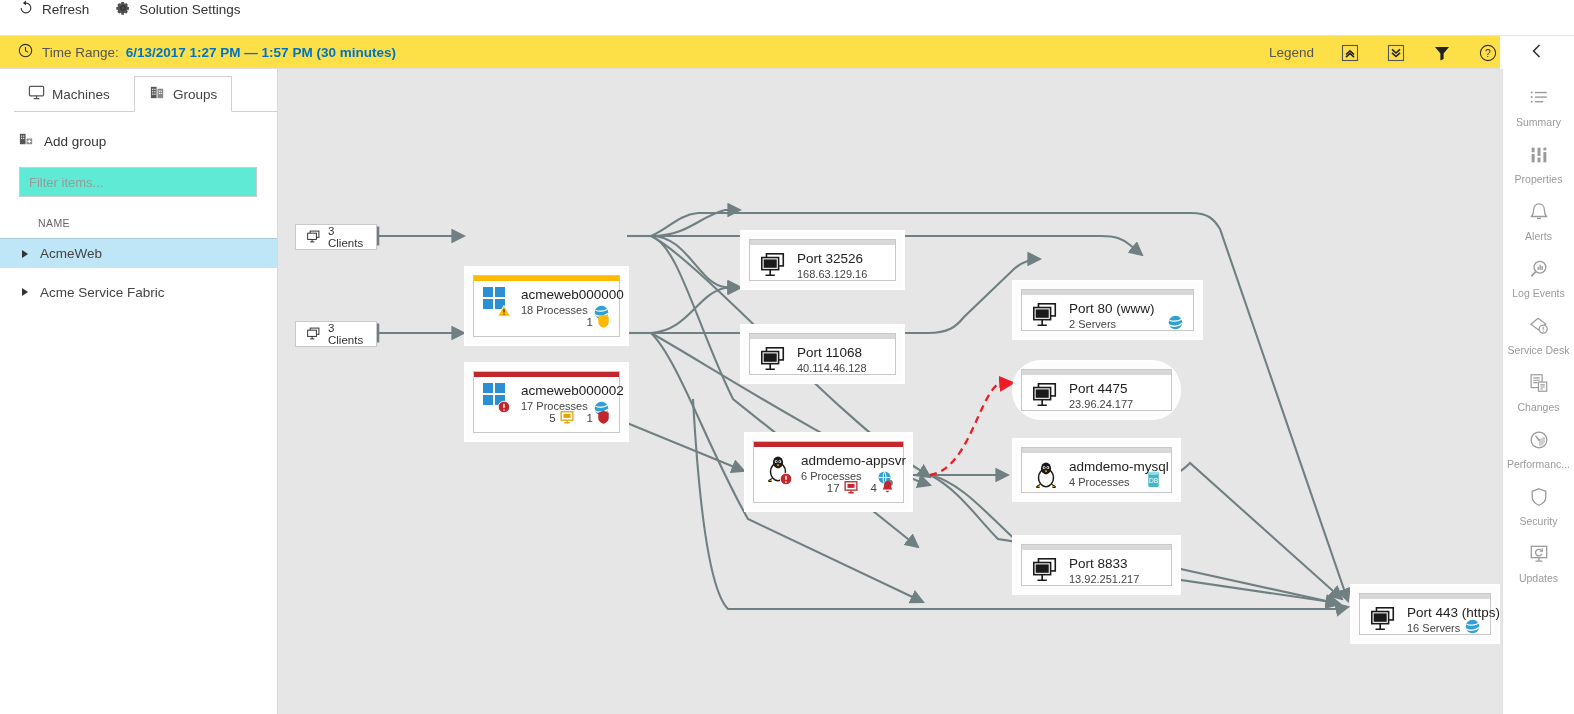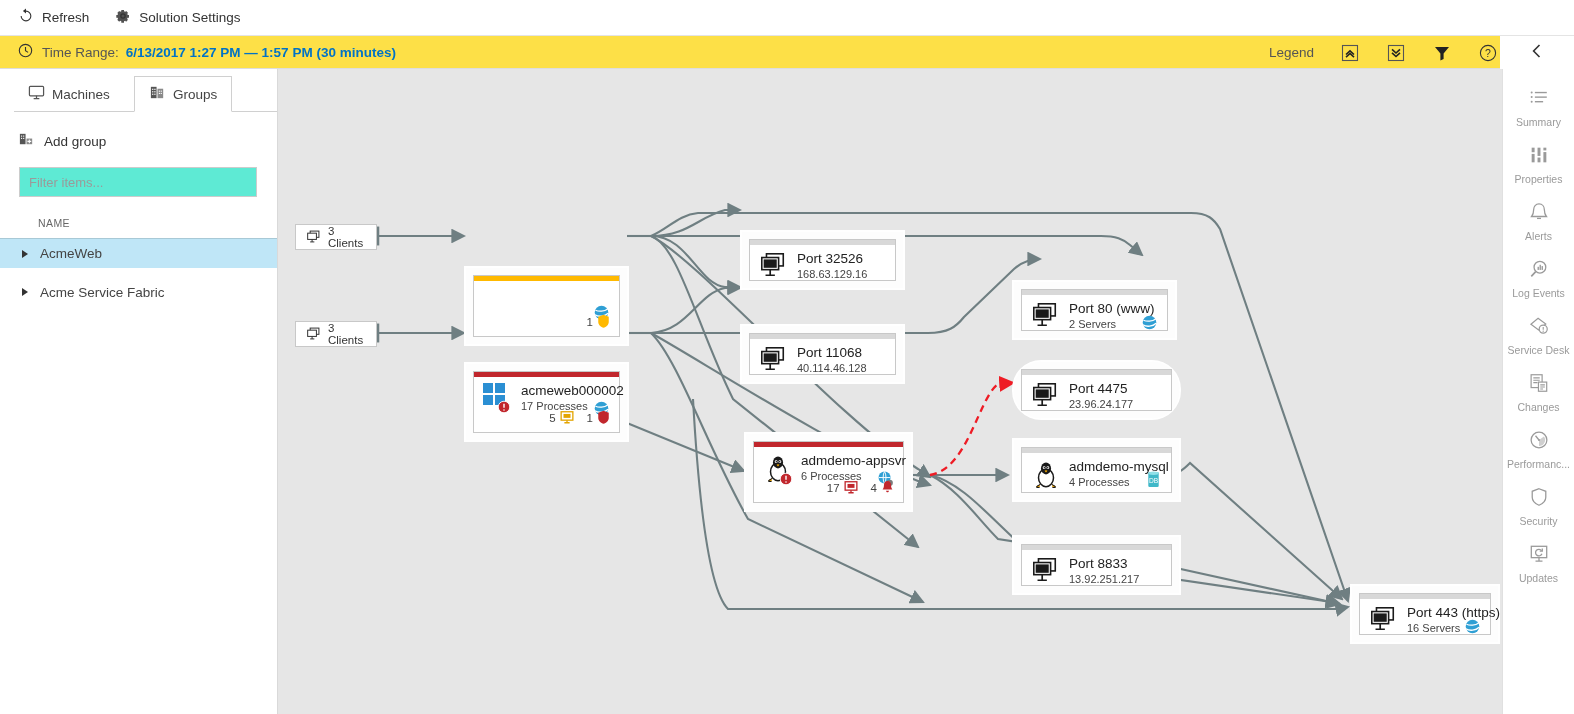--- a/index.html
+++ b/index.html
@@ -11,21 +11,21 @@
     font-family: "Liberation Sans", sans-serif;
     font-size: 13px;
     color: #333333;
   }
   #app { position: relative; width: 1574px; height: 714px; }
 
   
   .cmdbar {
     position: absolute; left: 0; top: 0; width: 1574px; height: 36px;
     background: #ffffff; border-bottom: 1px solid #e4e4e4;
-    display: flex; align-items: center; padding-left: 18px; gap: 26px;
+    display: flex; align-items: flex-start; padding-left: 18px; gap: 26px;
   }
   .cmd-item { display: flex; align-items: center; gap: 8px; cursor: pointer; color: #333; font-size: 13.5px; }
 
   
   .timebar {
     position: absolute; left: 0; top: 36px; width: 1574px; height: 33px;
     background: #fde047; border-bottom: 1px solid #dddddd;
     display: flex; align-items: center; padding-left: 18px;
   }
   .timebar .tr-label { color: #555; margin-left: 9px; font-size: 13.5px; }
@@ -337,20 +337,39 @@
           <rect x="2" y="5" width="10.5" height="7.5" fill="#fff" stroke="#333" stroke-width="1.2"></rect>
           <path d="M5 15.5h5M7.3 12.5v3" stroke="#333" stroke-width="1.2" fill="none"></path>
         </svg>
       </span>
       <span>2 Clients</span>
     </div>
 
     <div class="node boxed" style="left:187px; top:198px; width:163px; height:78px;">
       <div class="inner">
         <div class="topbar" style="background:#ffb900"></div>
+        <div class="nrow">
+          <div class="nicon">
+            <div class="win-logo">
+                <i></i>
+                <i></i>
+                <i></i>
+                <i></i>
+              </div>
+            <svg class="ovl" viewBox="0 0 16 16">
+              <path d="M8 1.6 15.2 14H0.8z" fill="#ffb900" stroke="#fff" stroke-width="1"></path>
+              <path d="M8 5.6v4" stroke="#4a3500" stroke-width="1.4"></path>
+              <circle cx="8" cy="11.6" r=".85" fill="#4a3500"></circle>
+            </svg>
+          </div>
+          <div class="ntext">
+            <div class="ntitle">acmeweb000000</div>
+            <div class="nsub">18 Processes</div>
+          </div>
+        </div>
         <span class="tr-ico">
           <svg width="17" height="17" viewBox="0 0 18 18">
             <circle cx="9" cy="9" r="7.2" fill="#2f9fd4"></circle>
             <path d="M2.6 6.6c3.6 1.6 9.4 1.4 12.9-1.4M2 11.4c3.8 2.6 10.6 2 14-1.6" stroke="#fff" stroke-width="1.4" fill="none"></path>
           </svg>
         </span>
         <div class="nbadges">
           <span class="badge">
             <span class="bnum">1</span>
             <span>
@@ -535,21 +554,21 @@
             </svg>
           </div>
           <div class="ntext">
             <div class="ntitle">Port 11068</div>
             <div class="nsub">40.114.46.128</div>
           </div>
         </div>
       </div>
     </div>
 
-    <div class="node boxed" style="left:735px; top:212px; width:163px; height:58px;">
+    <div class="node boxed" style="left:735px; top:212px; width:189px; height:58px;">
       <div class="inner">
         <div class="topbar" style="background:#d8d8d8"></div>
         <div class="nrow">
           <div class="nicon">
             <svg width="28" height="28" viewBox="0 0 30 30">
               <rect x="8" y="3" width="18" height="13" fill="#fff" stroke="#1a1a1a" stroke-width="1.7"></rect>
               <rect x="3" y="7" width="18" height="13" fill="#fff" stroke="#1a1a1a" stroke-width="1.7"></rect>
               <rect x="5" y="9" width="14" height="9" fill="#1a1a1a"></rect>
               <path d="M7 26h10M12 20v6" stroke="#1a1a1a" stroke-width="1.8" fill="none"></path>
             </svg>

